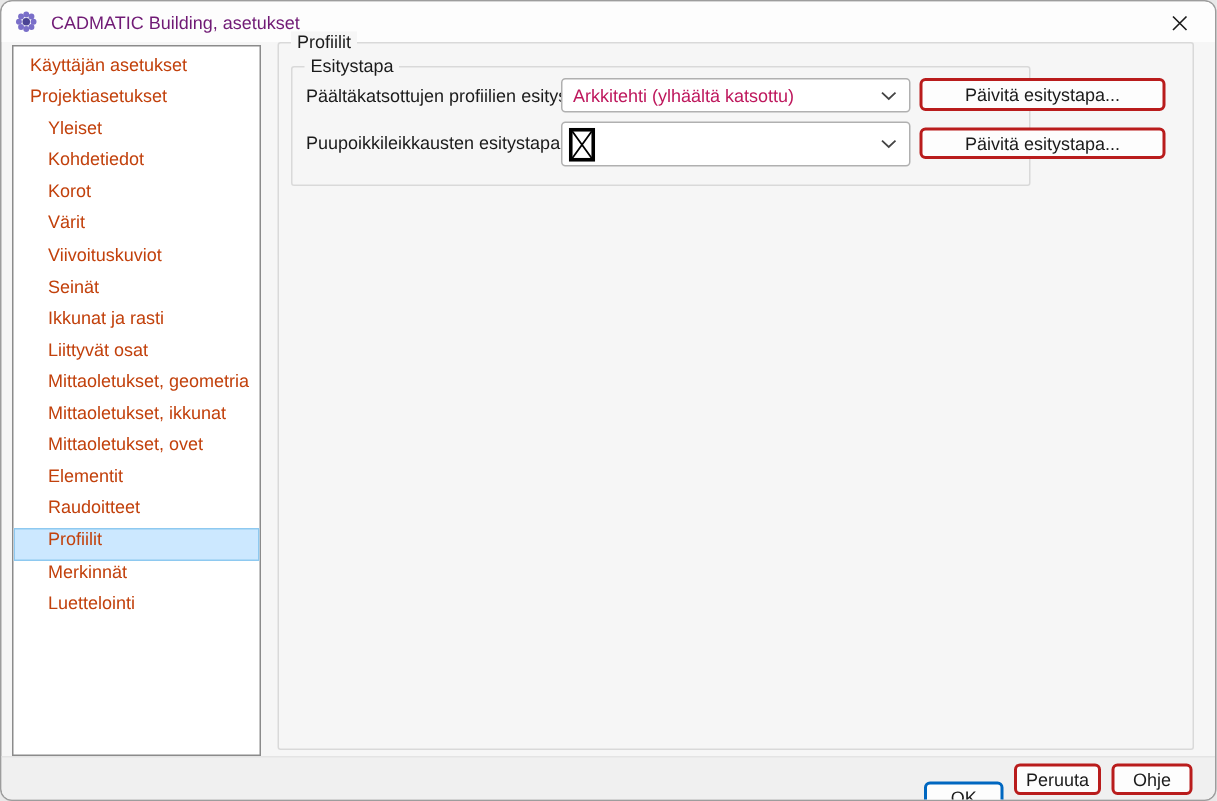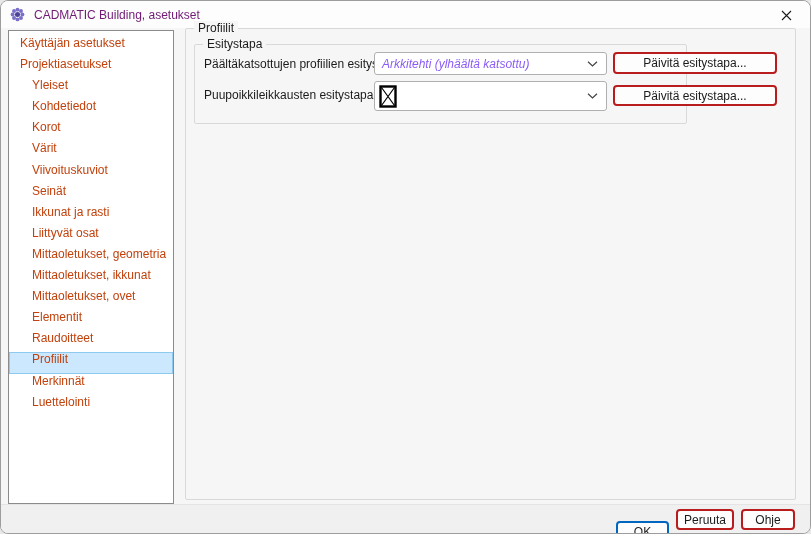--- a/index.html
+++ b/index.html
@@ -28,21 +28,21 @@
   .gb-label{position:absolute;top:-8px;left:8px;background:#f6f6f6;padding:0 4px;
     font-size:12px;color:#1b1b1b;line-height:14px;white-space:nowrap;}
   
   .form-label{position:absolute;font-size:12px;color:#1b1b1b;white-space:nowrap;}
   .l1{left:9px;top:12px;}
   .l2{left:9px;top:43px;}
   .combo{position:absolute;background:#ffffff;border:1px solid #b0b0b0;border-radius:3px;
     display:flex;align-items:center;cursor:default;}
   .c1{left:179px;top:7px;width:233px;height:23px;}
   .c2{left:179px;top:36px;width:233px;height:30px;}
-  .combo-text{font-size:12px;color:#8b5cf6;padding-left:7px;white-space:nowrap;flex:1 1 auto;overflow:hidden;font-style:italic;}
+  .combo-text{font-size:12px;color:#be185d;padding-left:7px;white-space:nowrap;flex:1 1 auto;overflow:hidden;}
   .chev{position:absolute;right:8px;top:50%;transform:translateY(-50%);display:inline-flex;}
   .crossbox{display:inline-flex;margin-left:4px;}
   .crossbox + .combo-text{padding-left:9px;}
   
   .btn{font-family:"Liberation Sans",sans-serif;font-size:12px;color:#1b1b1b;
     background:#fdfdfd;border:2px solid #b91c1c;border-radius:4px;cursor:default;padding:0;}
   .b1{position:absolute;left:418px;top:7px;width:164px;height:22px;}
   .b2{position:absolute;left:418px;top:40px;width:164px;height:21px;}
   
   .footer{position:absolute;left:0;bottom:0;width:100%;height:29px;background:#f0f0f0;

